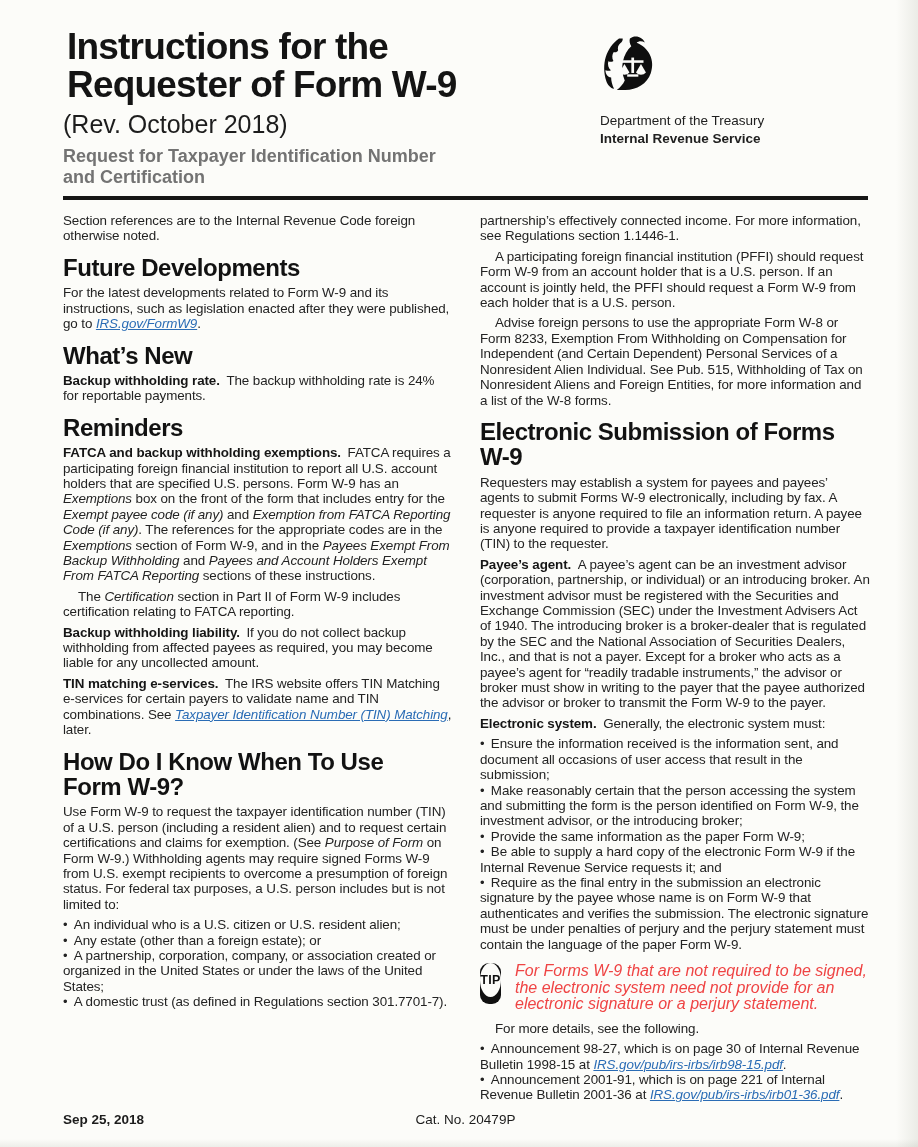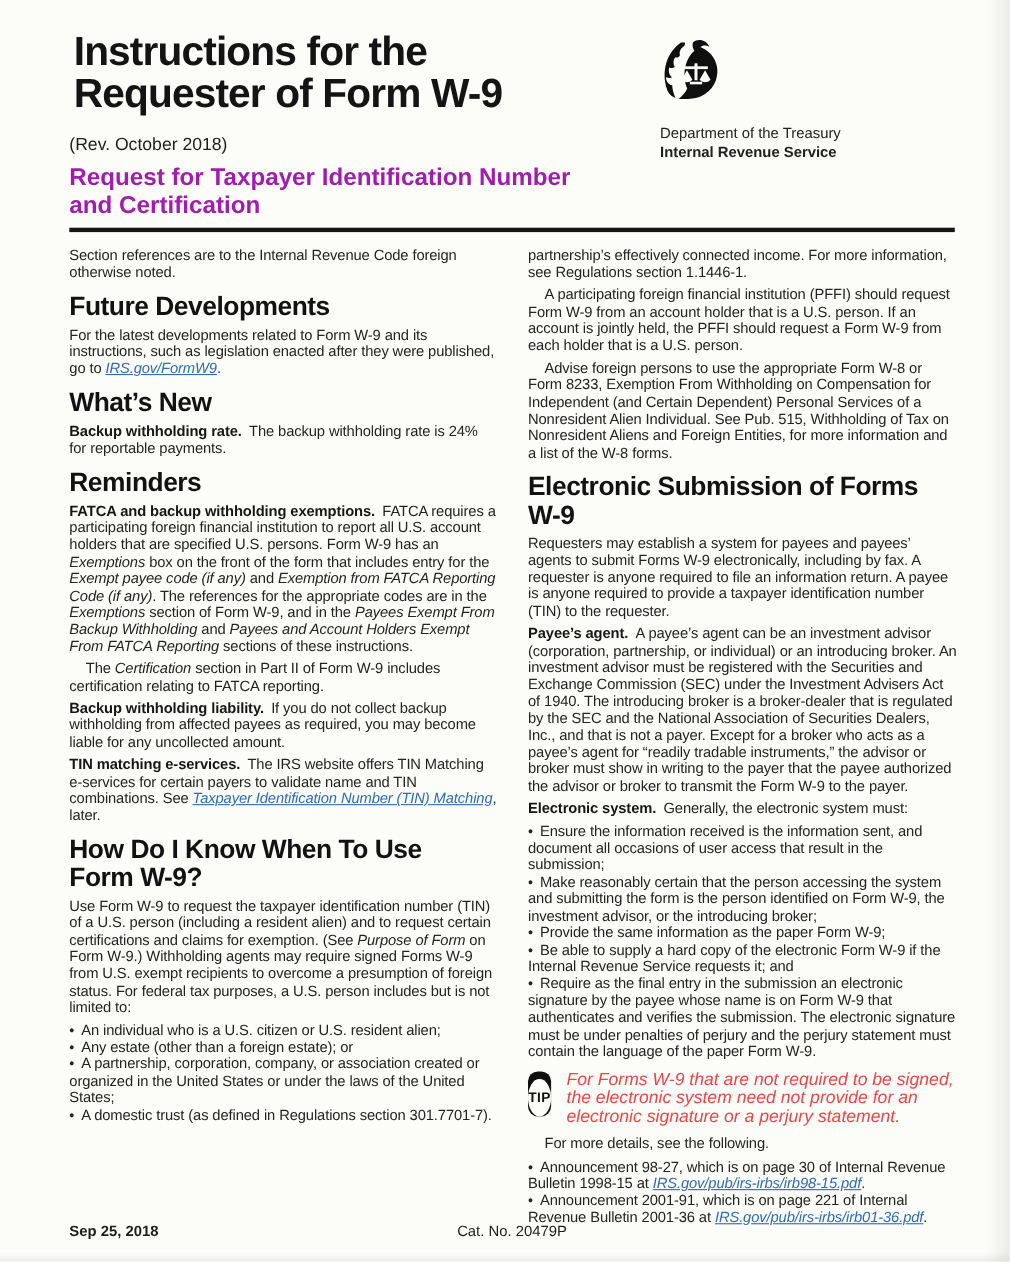--- a/index.html
+++ b/index.html
@@ -17,24 +17,24 @@
     position:absolute; left:0; right:0; bottom:0; height:8px; pointer-events:none;
     background:linear-gradient(180deg, rgba(0,0,0,0), rgba(110,115,95,0.10));
   }
 
   
   .masthead { position:relative; }
   .page-title {
     font-size:37px; font-weight:bold; line-height:1.04; letter-spacing:-0.8px;
     color:#141414; white-space:pre-line; margin:4px;
   }
-  .revision { font-size:16px; margin-top:18px; color:#1d1d1d; }
+  .revision { font-size:25px; margin-top:5px; color:#1d1d1d; }
   .subtitle {
-    font-size:22px; font-weight:bold; line-height:1.17; margin-top:7px;
-    white-space:pre-line; color:#a21caf;
+    font-size:18px; font-weight:bold; line-height:1.17; margin-top:7px;
+    white-space:pre-line; color:#737373;
   }
   .mast-right { position:absolute; left:537px; top:6px; display:flex; gap:9px; align-items:flex-start;flex-direction:column; }
   .logo-box { width:58px; height:58px; }
   .agency { font-size:13.5px; line-height:1.3; padding-top:11px; color:#202020; }
   .agency .l2 { font-weight:bold; }
 
   .rule { height:4px; background:#161616; margin-top:8px; }
 
   
   .cols { display:flex; gap:27px; margin-top:8px; }
@@ -54,21 +54,21 @@
   }
 
   .run-b { font-weight:bold; color:#161616; }
   .run-i { font-style:italic; }
   a.run-a { font-style:italic; color:var(--link,#2a6cb5); text-decoration:underline; cursor:pointer; }
 
   
   .tip { display:flex; align-items:flex-start; margin:11px 0 8px 0; }
   .tip-icon {
     width:21px; height:41px; background:#101010; border-radius:9px; flex:0 0 auto;
-    display:flex; align-items:flex-end; justify-content:center;
+    display:flex; align-items:flex-start; justify-content:center;
   }
   .tip-circle {
     width:34px; height:34px; background:#fcfcf9; border-radius:50%;
     display:flex; align-items:center; justify-content:center;
     font-weight:bold; font-size:12.5px; letter-spacing:0.3px; color:#101010;
   }
   .tip-text { font-style:italic; padding-left:14px; font-size:16px; line-height:16.6px; color:#ef4444; }
 
   
   .footer { position:absolute; left:63px; right:50px; top:1112px; font-size:13.5px; color:#1c1c1c; }

